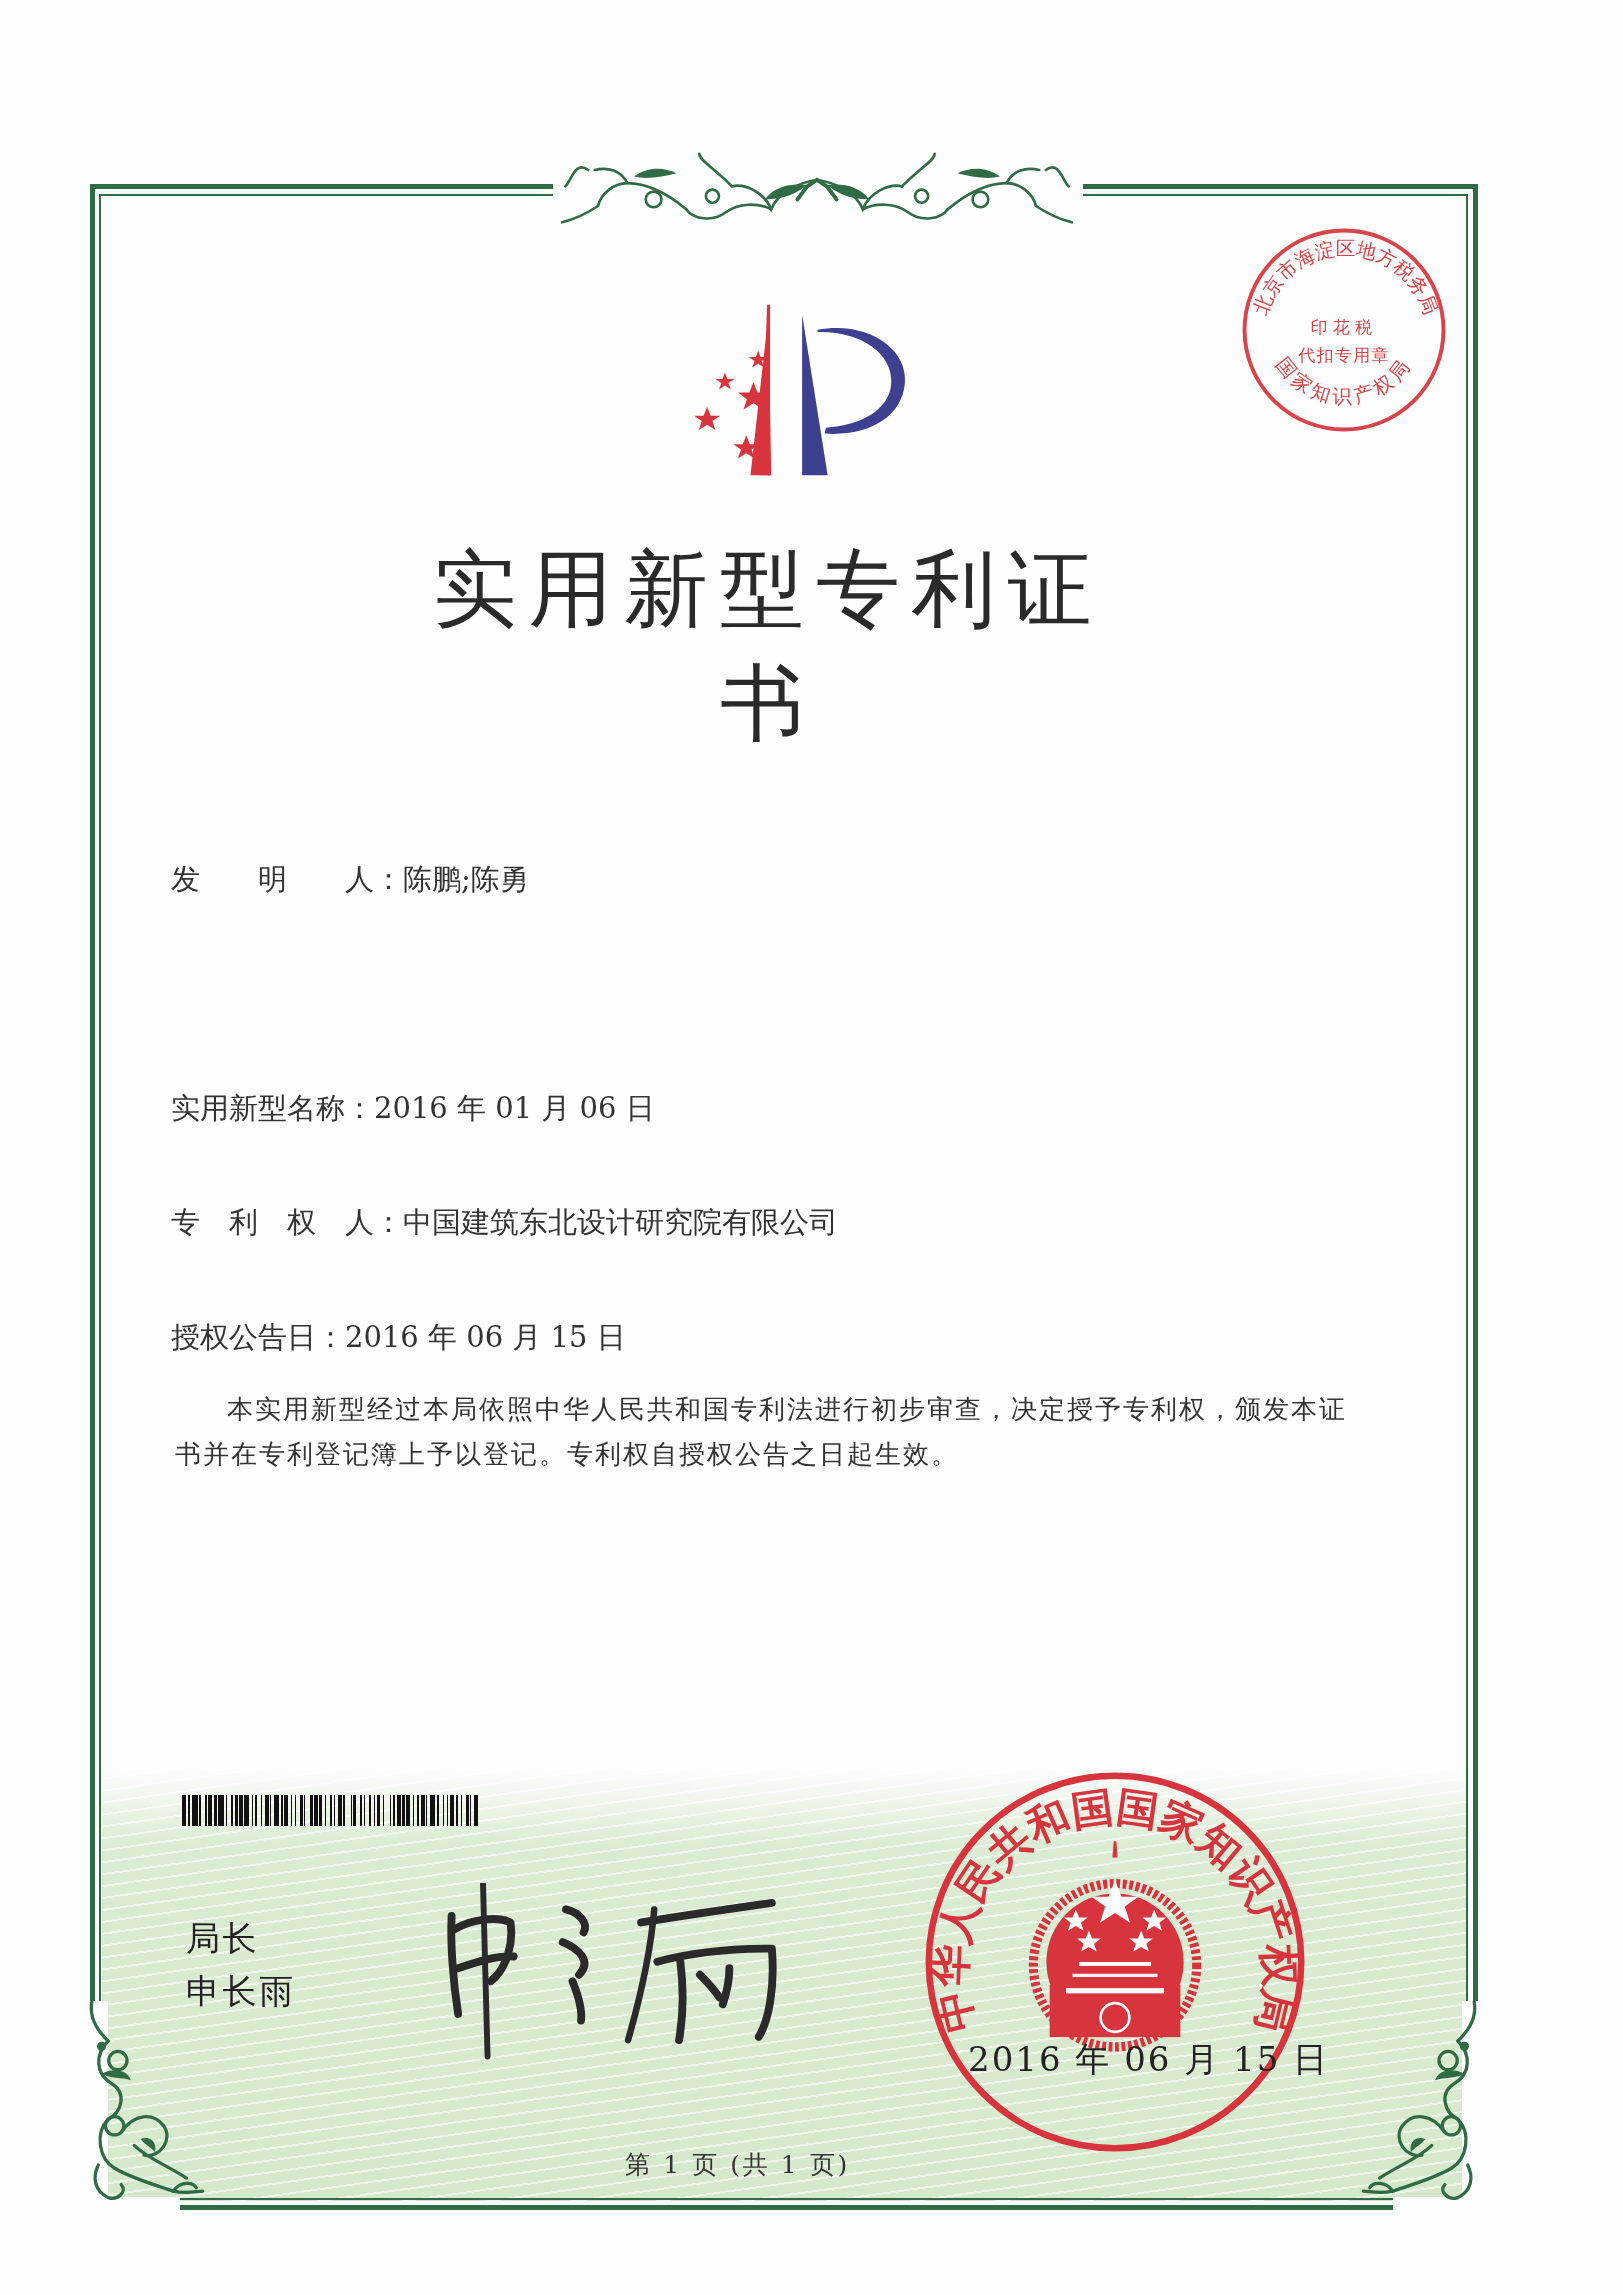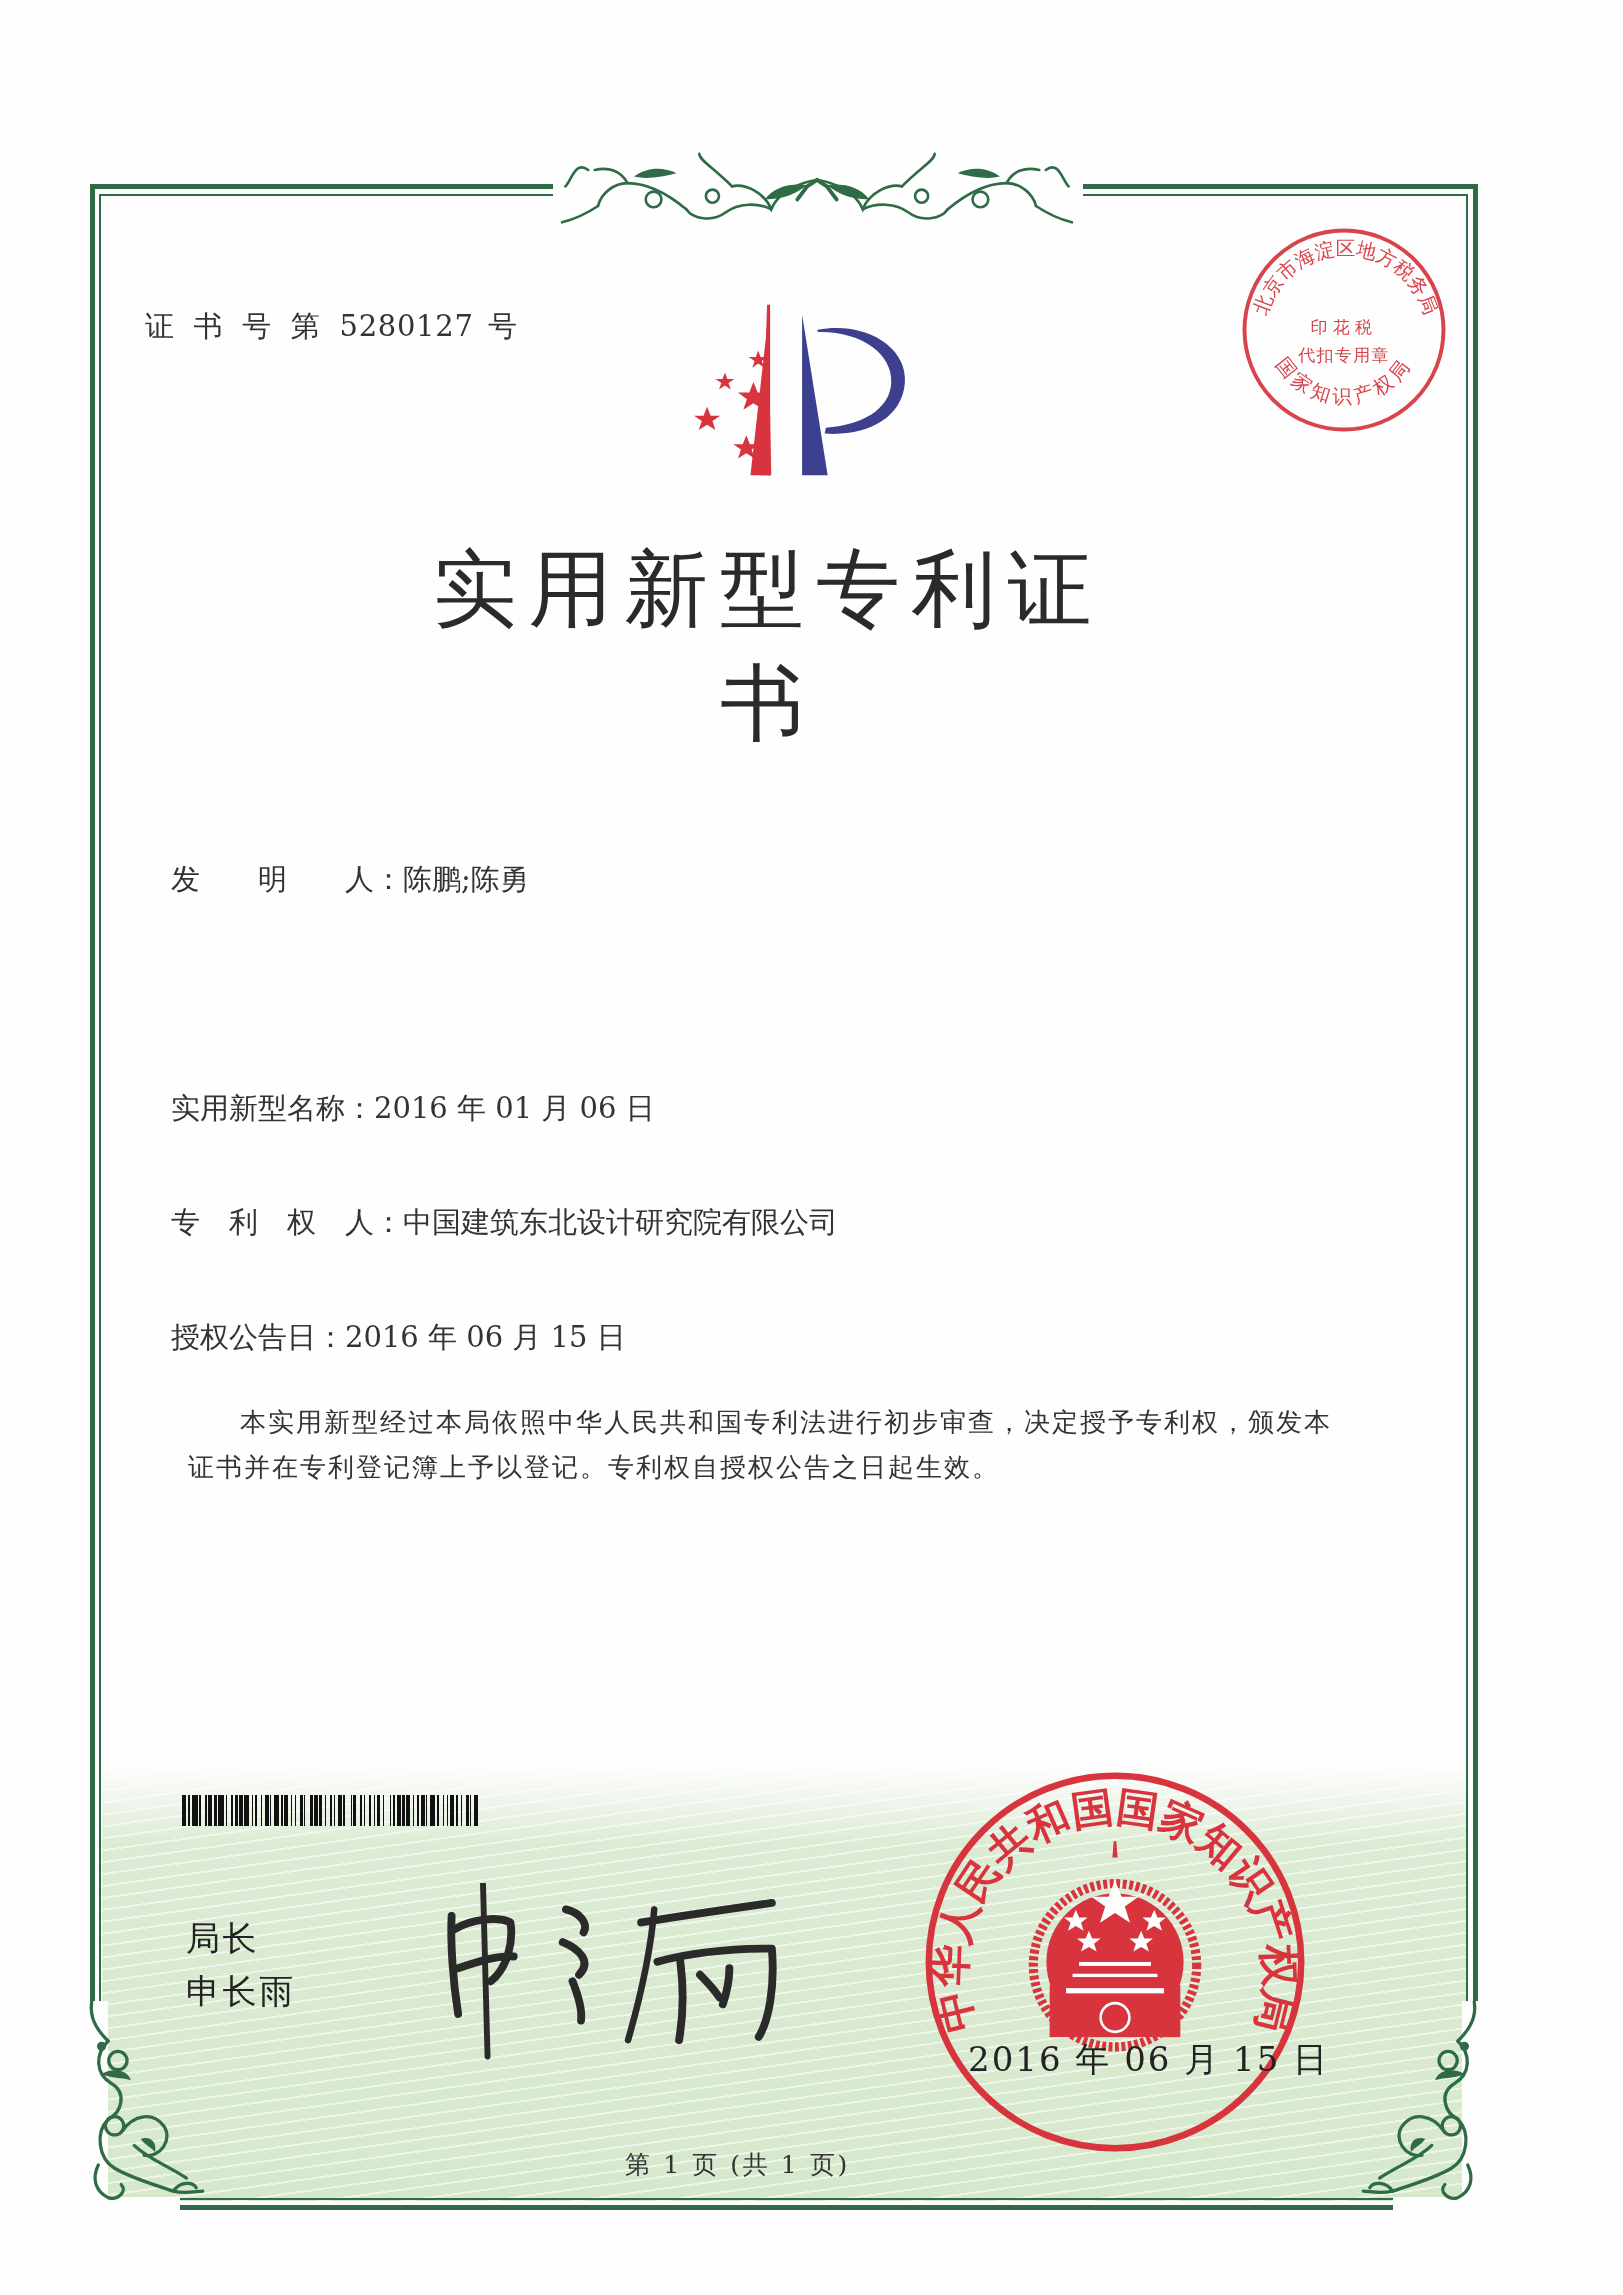--- a/index.html
+++ b/index.html
@@ -45,21 +45,21 @@
 
     .field { position: absolute; left: 171px; font-size: 29px; color: #333; white-space: nowrap; }
     .field .label { display: inline-block; }
     .field .value { display: inline-block; }
 
     .f1 { top: 746px; } .f2 { top: 860px; } .f3 { top: 974px; }
     .f4 { top: 1089px; } .f5 { top: 1203px; } .f6 { top: 1318px; }
 
     .paragraphs { position: absolute; left: 171px; top: 1383px; width: 1197px; font-size: 26px;
                   line-height: 45px; color: #333; letter-spacing: 2px; }
-    .paragraphs p { margin: 17px; text-indent: 2em; }
+    .paragraphs p { margin: 4px; text-indent: 2em; }
 
     .barcode { position: absolute; left: 182px; top: 1795px; width: 405px; height: 31px; display: flex; align-items: stretch; }
     .barcode span { display: block; background: #111; height: 100%; }
 
     .director { position: absolute; left: 186px; font-size: 34px; color: #222;
                 font-family: "DejaVu Sans", "Liberation Sans", sans-serif; letter-spacing: 2.6px; }
     .director.title-line { top: 1916px; }
     .director.name-line { top: 1969px; }
 
     .signature { position: absolute; left: 432px; top: 1883px; width: 366px; height: 177px; }
@@ -145,25 +145,20 @@
       <path d="M25 260 C 15 280, 20 300, 40 310 C 55 315, 70 300, 60 290"></path>
       <path d="M140 300 C 150 285, 170 285, 175 295"></path>
     </g>
     <g fill="#2f6b45">
       <path d="M30 120 C 50 110, 70 115, 75 130 C 60 125, 45 128, 30 120 Z"></path>
       <path d="M90 220 C 105 215, 115 225, 112 240 C 105 232, 95 228, 90 220 Z"></path>
       <circle cx="30" cy="78" r="7"></circle>
     </g>
   </svg>
 
-  <div class="cert-number">
-    <span>证 书 号 第</span>
-    <span class="num">5280127</span>
-    <span>号</span>
-  </div>
 
   <svg class="logo" viewBox="0 0 420 330">
     <g fill="#d8343d">
       <polygon points="163,18 168,18 168,305 150,305 157,200"></polygon>
       <polygon points="163,18 166,18 166,305 168,305 168,18"></polygon>
       <path d="M167 36 L 164 305 L 168 305 Z"></path>
       <path d="M205 38 L 175 305 L 210 305 Z" fill="#d8343d" transform="translate(-40,0)"></path>
     </g>
     <g fill="#3d3f8f">
       <path d="M222 35 L 265 305 L 222 305 Z"></path>

